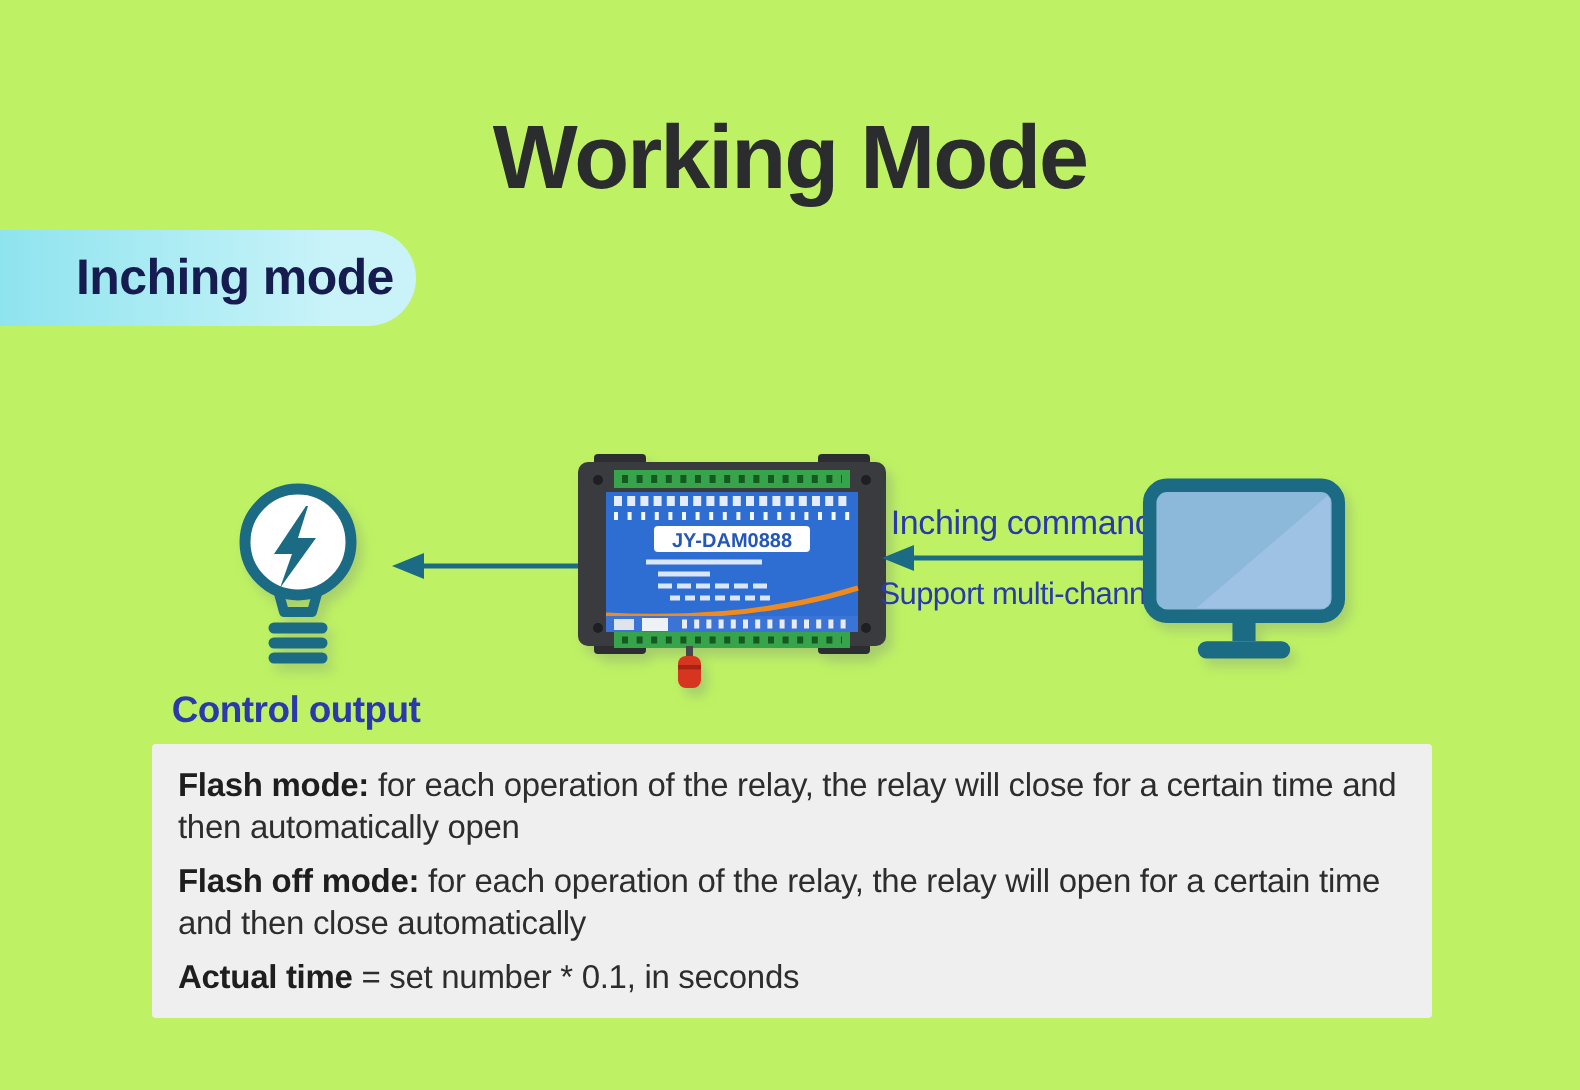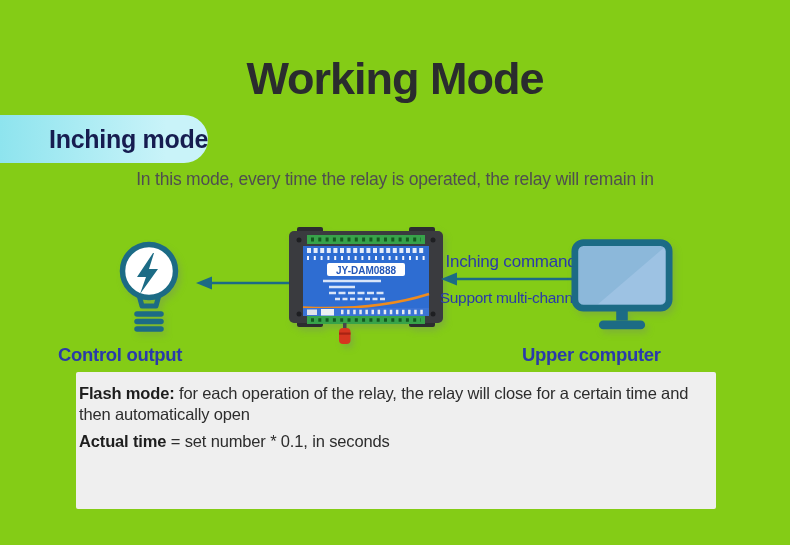--- a/index.html
+++ b/index.html
@@ -1,82 +1,81 @@
 <!DOCTYPE html>
 <html><head>
 <meta charset="utf-8">
 <style>
   html,body{margin:0;padding:0;background:#ffffff;}
   body{width:790px;height:545px;font-family:"Liberation Sans",sans-serif;position:relative;overflow:hidden;}
-  .stage{position:absolute;left:0;top:0;width:790px;height:545px;background:#84cc16;}
+  .stage{position:absolute;left:0;top:0;width:790px;height:545px;background:#bef264;}
 
   .page-title{
     position:absolute;top:53px;left:0;width:100%;
     text-align:center;font-size:45px;font-weight:700;color:#2a2c2e;
     letter-spacing:-1px;
   }
 
   .badge{
     position:absolute;top:115px;left:0;width:208px;height:48px;
     background:linear-gradient(90deg,#8ee4ee 0%,#c9f3f9 80%);
     border-radius:0 26px 26px 0;
     display:flex;align-items:center;box-sizing:border-box;padding-left:38px;
-    font-size:25px;font-weight:700;color:#161c50;letter-spacing:-0.3px;justify-content:flex-end;
+    font-size:25px;font-weight:700;color:#161c50;letter-spacing:-0.3px;
   }
 
   .desc{
     position:absolute;top:167px;left:0;width:100%;
     text-align:center;font-size:17.5px;line-height:24px;color:#4f4f4f;
     letter-spacing:-0.2px;
   }
 
   .icon-svg{position:absolute;filter:drop-shadow(3px 4px 3px rgba(110,120,130,0.28));}
   .module-svg{position:absolute;filter:drop-shadow(3px 4px 3px rgba(110,120,130,0.30));}
   .arrow-svg{position:absolute;}
 
   .node-label{
-    position:absolute;top:344px;width:180px;
+    position:absolute;top:344px;width:180px;text-align:center;
     font-size:18.5px;font-weight:700;color:#2a3aaa;letter-spacing:-0.3px;
   }
   .lbl-output{left:58px;}
   .lbl-module{left:266px;}
   .lbl-upper{left:522px;}
 
   .inching-cmd{
     position:absolute;top:252px;left:436px;width:150px;text-align:center;
     font-size:17px;color:#2a3aaa;letter-spacing:-0.2px;
   }
   .support-text{
     position:absolute;top:289px;left:430px;width:164px;text-align:center;
     font-size:15.5px;line-height:17.5px;color:#2a3aaa;letter-spacing:-0.3px;
   }
 
   .infobox{
     position:absolute;left:76px;top:372px;width:640px;height:137px;
     background:#efefef;border-radius:2px;box-sizing:border-box;
-    padding:11px 14px 0 3px;
+    padding:11px 14px 0 13px;
   }
   .infobox p{margin:0 0 7px 0;font-size:16.5px;line-height:20.5px;color:#2d2d2d;letter-spacing:-0.15px;}
   .infobox .lbl{font-weight:700;color:#1e1e1e;}
 
   svg text{font-family:"Liberation Sans",sans-serif;}
 </style>
 </head>
 <body>
 
 <div class="stage">
 
   <div class="page-title">Working Mode</div>
 
   <div class="badge">
     <span>Inching mode</span>
   </div>
 
   <div class="desc">
-    <div>In this mode, every time the relay is operated, the relay will remain in</div>
   </div>
 
   <svg class="icon-svg" style="left:103px;top:237px;" width="92" height="98" viewBox="0 0 92 98">
     <circle cx="46" cy="34" r="26.5" fill="#ffffff" stroke="#1c6b85" stroke-width="5.5"></circle>
     <path d="M50 16 L34 40 h9 l-6 17 L55 32 h-9 l5 -16 z" fill="#1c6b85"></path>
     <path d="M36 58 L39 69 L53 69 L56 58" fill="none" stroke="#1c6b85" stroke-width="5" stroke-linejoin="round"></path>
     <line x1="34" y1="77" x2="58" y2="77" stroke="#1c6b85" stroke-width="5.5" stroke-linecap="round"></line>
     <line x1="34" y1="84.5" x2="58" y2="84.5" stroke="#1c6b85" stroke-width="5.5" stroke-linecap="round"></line>
     <line x1="34" y1="92" x2="58" y2="92" stroke="#1c6b85" stroke-width="5.5" stroke-linecap="round"></line>
   </svg>
@@ -136,26 +135,29 @@
           <rect x="8" y="8" width="90" height="60" rx="5"></rect>
         </clipPath>
     </defs>
     <rect x="4" y="4" width="98" height="68" rx="9" fill="#8cb8da" stroke="#1c6b85" stroke-width="7"></rect>
     <polygon points="98,8 28,68 98,68" fill="#9dc2e3" clip-path="url(#scrClip)"></polygon>
     <rect x="47" y="74" width="12" height="11" fill="#1c6b85"></rect>
     <rect x="29" y="85" width="48" height="9" rx="4.5" fill="#1c6b85"></rect>
   </svg>
 
   <div class="node-label lbl-output">Control output</div>
-  <div class="node-label lbl-upper">Upper computer</div>
 
   <div class="infobox">
     <p>
       <span class="lbl">Flash mode:</span>
       <span>for each operation of the relay, the relay will close for a certain time and then automatically open</span>
+    </p>
+    <p>
+      <span class="lbl">Flash off mode:</span>
+      <span>for each operation of the relay, the relay will open for a certain time and then close automatically</span>
     </p>
     <p>
       <span class="lbl">Actual time</span>
       <span>= set number * 0.1, in seconds</span>
     </p>
   </div>
 
 </div>
 
 </body></html>

